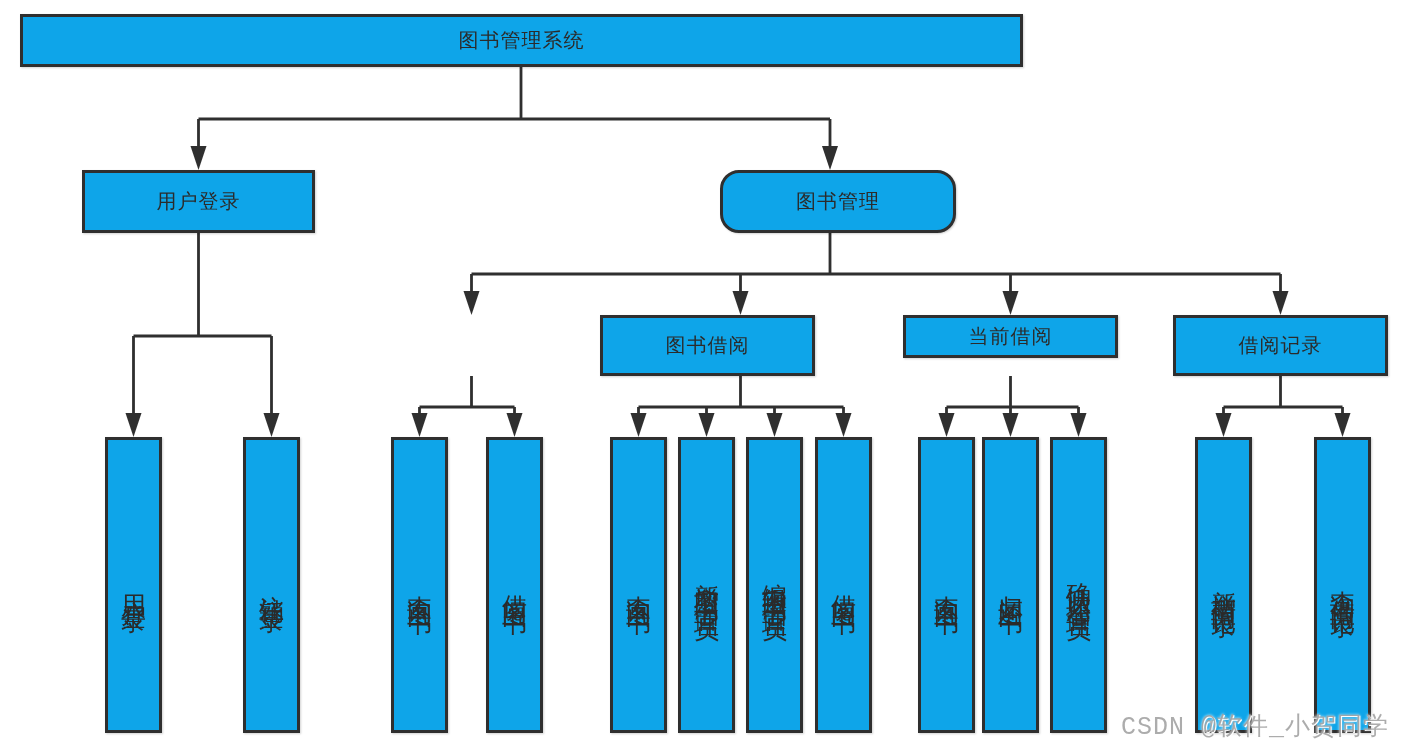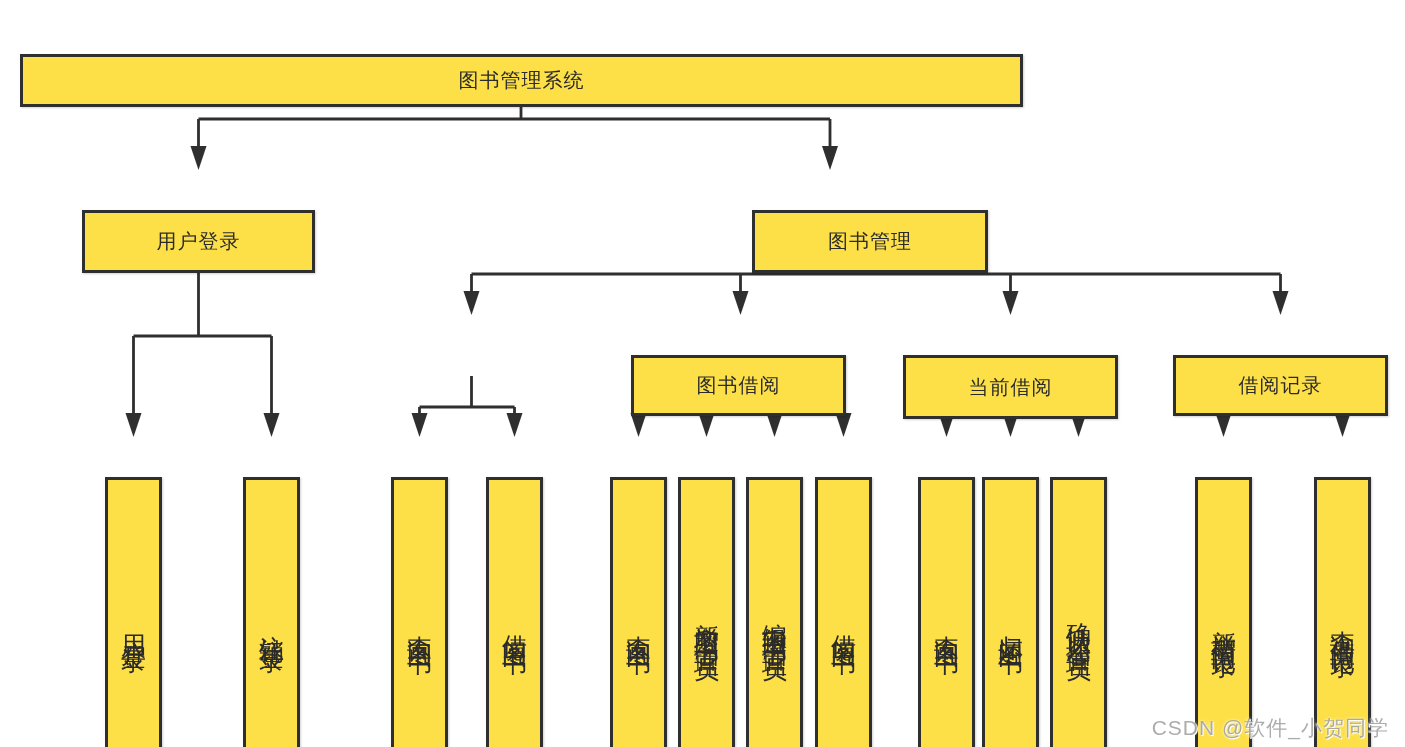--- a/index.html
+++ b/index.html
@@ -19,27 +19,26 @@
     position: absolute;
     left: 0; top: 0;
     width: 1405px;
     height: 747px;
     pointer-events: none;
   }
   .node {
     position: absolute;
     box-sizing: border-box;
     border: 3px solid #2f2f2f;
-    background: #fde047;
+    background: #0ea5e9;
     display: flex;
     align-items: center;
     justify-content: center;
     box-shadow: 1px 1px 2px rgba(0,0,0,0.18);
     color: #2b2b2b;
-    margin-top: 40px;
   }
   .hlabel {
     font-size: 20px;
     letter-spacing: 1px;
     white-space: nowrap;
     color: #2b2b2b;
   }
   .root .hlabel { font-size: 20px; }
   .vnode { width: 57px; top: 437px; height: 296px; }
   .vlabel {
@@ -48,25 +47,26 @@
     font-size: 25px;
     letter-spacing: 5px;
     line-height: 1;
     color: #2b2b2b;
     white-space: nowrap;
   }
   .watermark {
     position: absolute;
     right: 16px;
     bottom: 5px;
-    font-size: 21px;
+    font-size: 25px;
     color: rgba(158,158,158,0.85);
     text-shadow: 0 0 3px #ffffff, 1px 1px 0 #ffffff;
     white-space: nowrap;
     letter-spacing: 1px;
+    font-family: Liberation Mono, monospace;
   }
 </style>
 </head>
 <body>
 
 <div class="stage">
 
   <svg class="wires" viewBox="0 0 1405 747" aria-hidden="true">
     <g stroke="#2f2f2f" stroke-width="2.8" fill="none">
 
@@ -107,28 +107,28 @@
     </g>
   </svg>
 
   <div class="node root" style="left:20px; top:14px; width:1003px; height:53px;">
     <span class="hlabel">图书管理系统</span>
   </div>
 
   <div class="node" style="left:82px; top:170px; width:233px; height:63px;">
     <span class="hlabel">用户登录</span>
   </div>
-  <div class="node" style="left:752px; top:170px; width:236px; height:63px;">
+  <div class="node" style="left:720px; top:170px; width:236px; height:63px;border-radius:19px;">
     <span class="hlabel">图书管理</span>
   </div>
 
-  <div class="node" style="left:631px; top:315px; width:215px; height:61px;">
+  <div class="node" style="left:600px; top:315px; width:215px; height:61px;">
     <span class="hlabel">图书借阅</span>
   </div>
-  <div class="node" style="left:903px; top:315px; width:215px; height:64px;">
+  <div class="node" style="left:903px; top:315px; width:215px; height:43px;">
     <span class="hlabel">当前借阅</span>
   </div>
   <div class="node" style="left:1173px; top:315px; width:215px; height:61px;justify-content:center;">
     <span class="hlabel">借阅记录</span>
   </div>
 
   <div class="node vnode" style="left:105px;">
     <span class="vlabel">用户登录</span>
   </div>
   <div class="node vnode" style="left:243px;">

